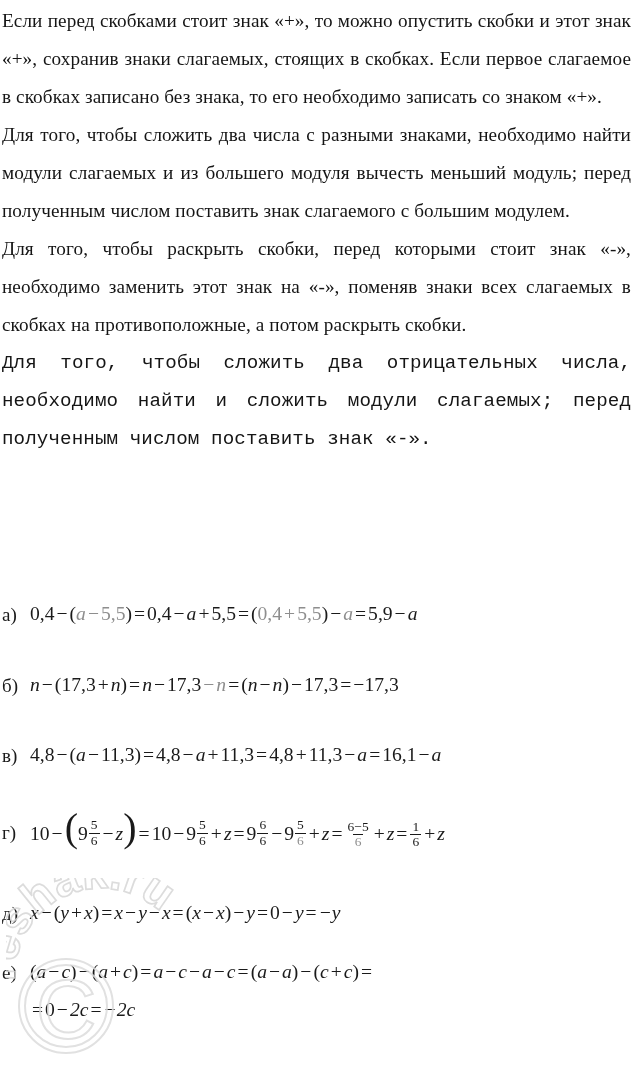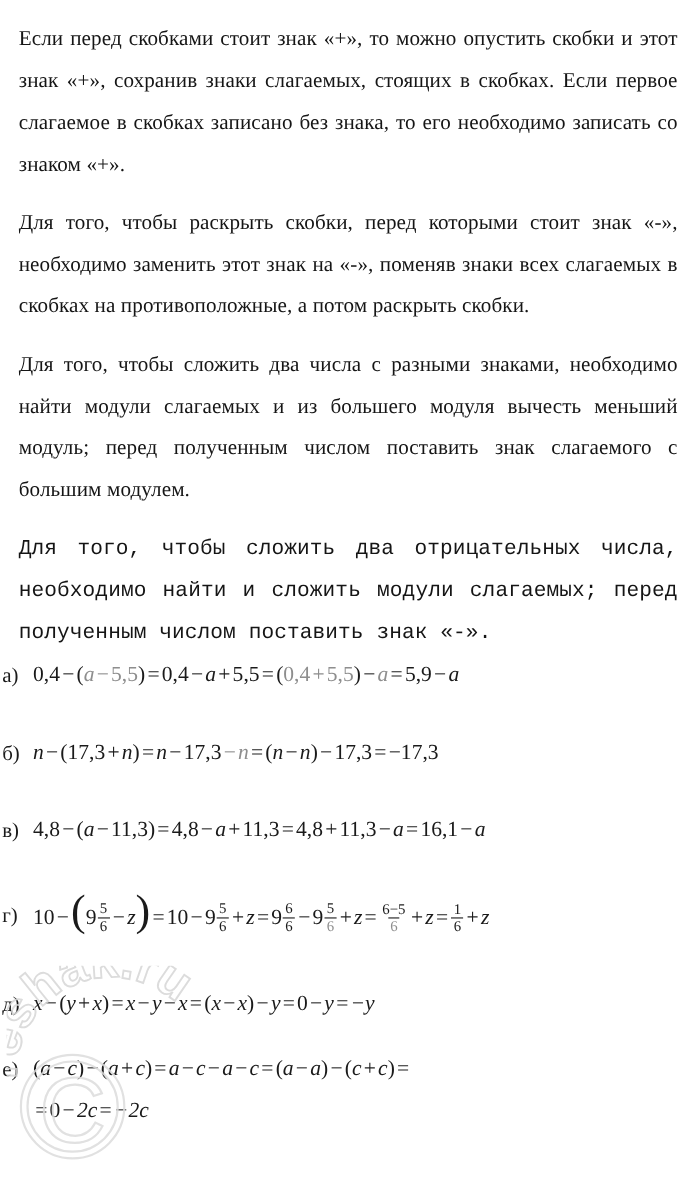--- a/index.html
+++ b/index.html
@@ -16,21 +16,21 @@
     font-family: "Liberation Serif", "DejaVu Serif", serif;
     color: #141414;
   }
   .body-text {
     position: absolute;
     left: 2px;
     top: 2px;
     width: 629px;
   }
   .para {
-    margin: 15px;
+    margin: 0;
     text-align: justify;
     text-justify: inter-word;
     font-size: 19.2px;
     line-height: 38px;
     letter-spacing: 0.1px;
     color: #151515;
   }
   .para:last-child { margin-bottom: 0; font-family: Liberation Mono, monospace; }
 
   
@@ -109,22 +109,22 @@
   }
   .watermark svg { display: block; }
 </style>
 </head>
 <body>
 
 <div class="page">
 
   <div class="body-text">
     <p class="para">Если перед скобками стоит знак «+», то можно опустить скобки и этот знак «+», сохранив знаки слагаемых, стоящих в скобках. Если первое слагаемое в скобках записано без знака, то его необходимо записать со знаком «+».</p>
+    <p class="para">Для того, чтобы сложить два числа с разными знаками, необходимо найти модули слагаемых и из большего модуля вычесть меньший модуль; перед полученным числом поставить знак слагаемого с большим модулем.</p>
     <p class="para">Для того, чтобы раскрыть скобки, перед которыми стоит знак «-», необходимо заменить этот знак на «-», поменяв знаки всех слагаемых в скобках на противоположные, а потом раскрыть скобки.</p>
-    <p class="para">Для того, чтобы сложить два числа с разными знаками, необходимо найти модули слагаемых и из большего модуля вычесть меньший модуль; перед полученным числом поставить знак слагаемого с большим модулем.</p>
     <p class="para">Для того, чтобы сложить два отрицательных числа, необходимо найти и сложить модули слагаемых; перед полученным числом поставить знак «-».</p>
   </div>
 
   <div class="math-block">
 
     <div class="math-line m-a">
       <span class="tag">а)</span>
       <span class="expr">
         <span class="n">0,4</span><span class="op">−</span><span class="n">(</span><span class="dim">a</span><span class="op dim">−</span><span class="n dim">5,5</span><span class="n">)</span><span class="op">=</span><span class="n">0,4</span><span class="op">−</span><span>a</span><span class="op">+</span><span class="n">5,5</span><span class="op">=</span><span class="n">(</span><span class="n dim">0,4</span><span class="op dim">+</span><span class="n dim">5,5</span><span class="n">)</span><span class="op">−</span><span class="dim">a</span><span class="op">=</span><span class="n">5,9</span><span class="op">−</span><span>a</span>
       </span>

